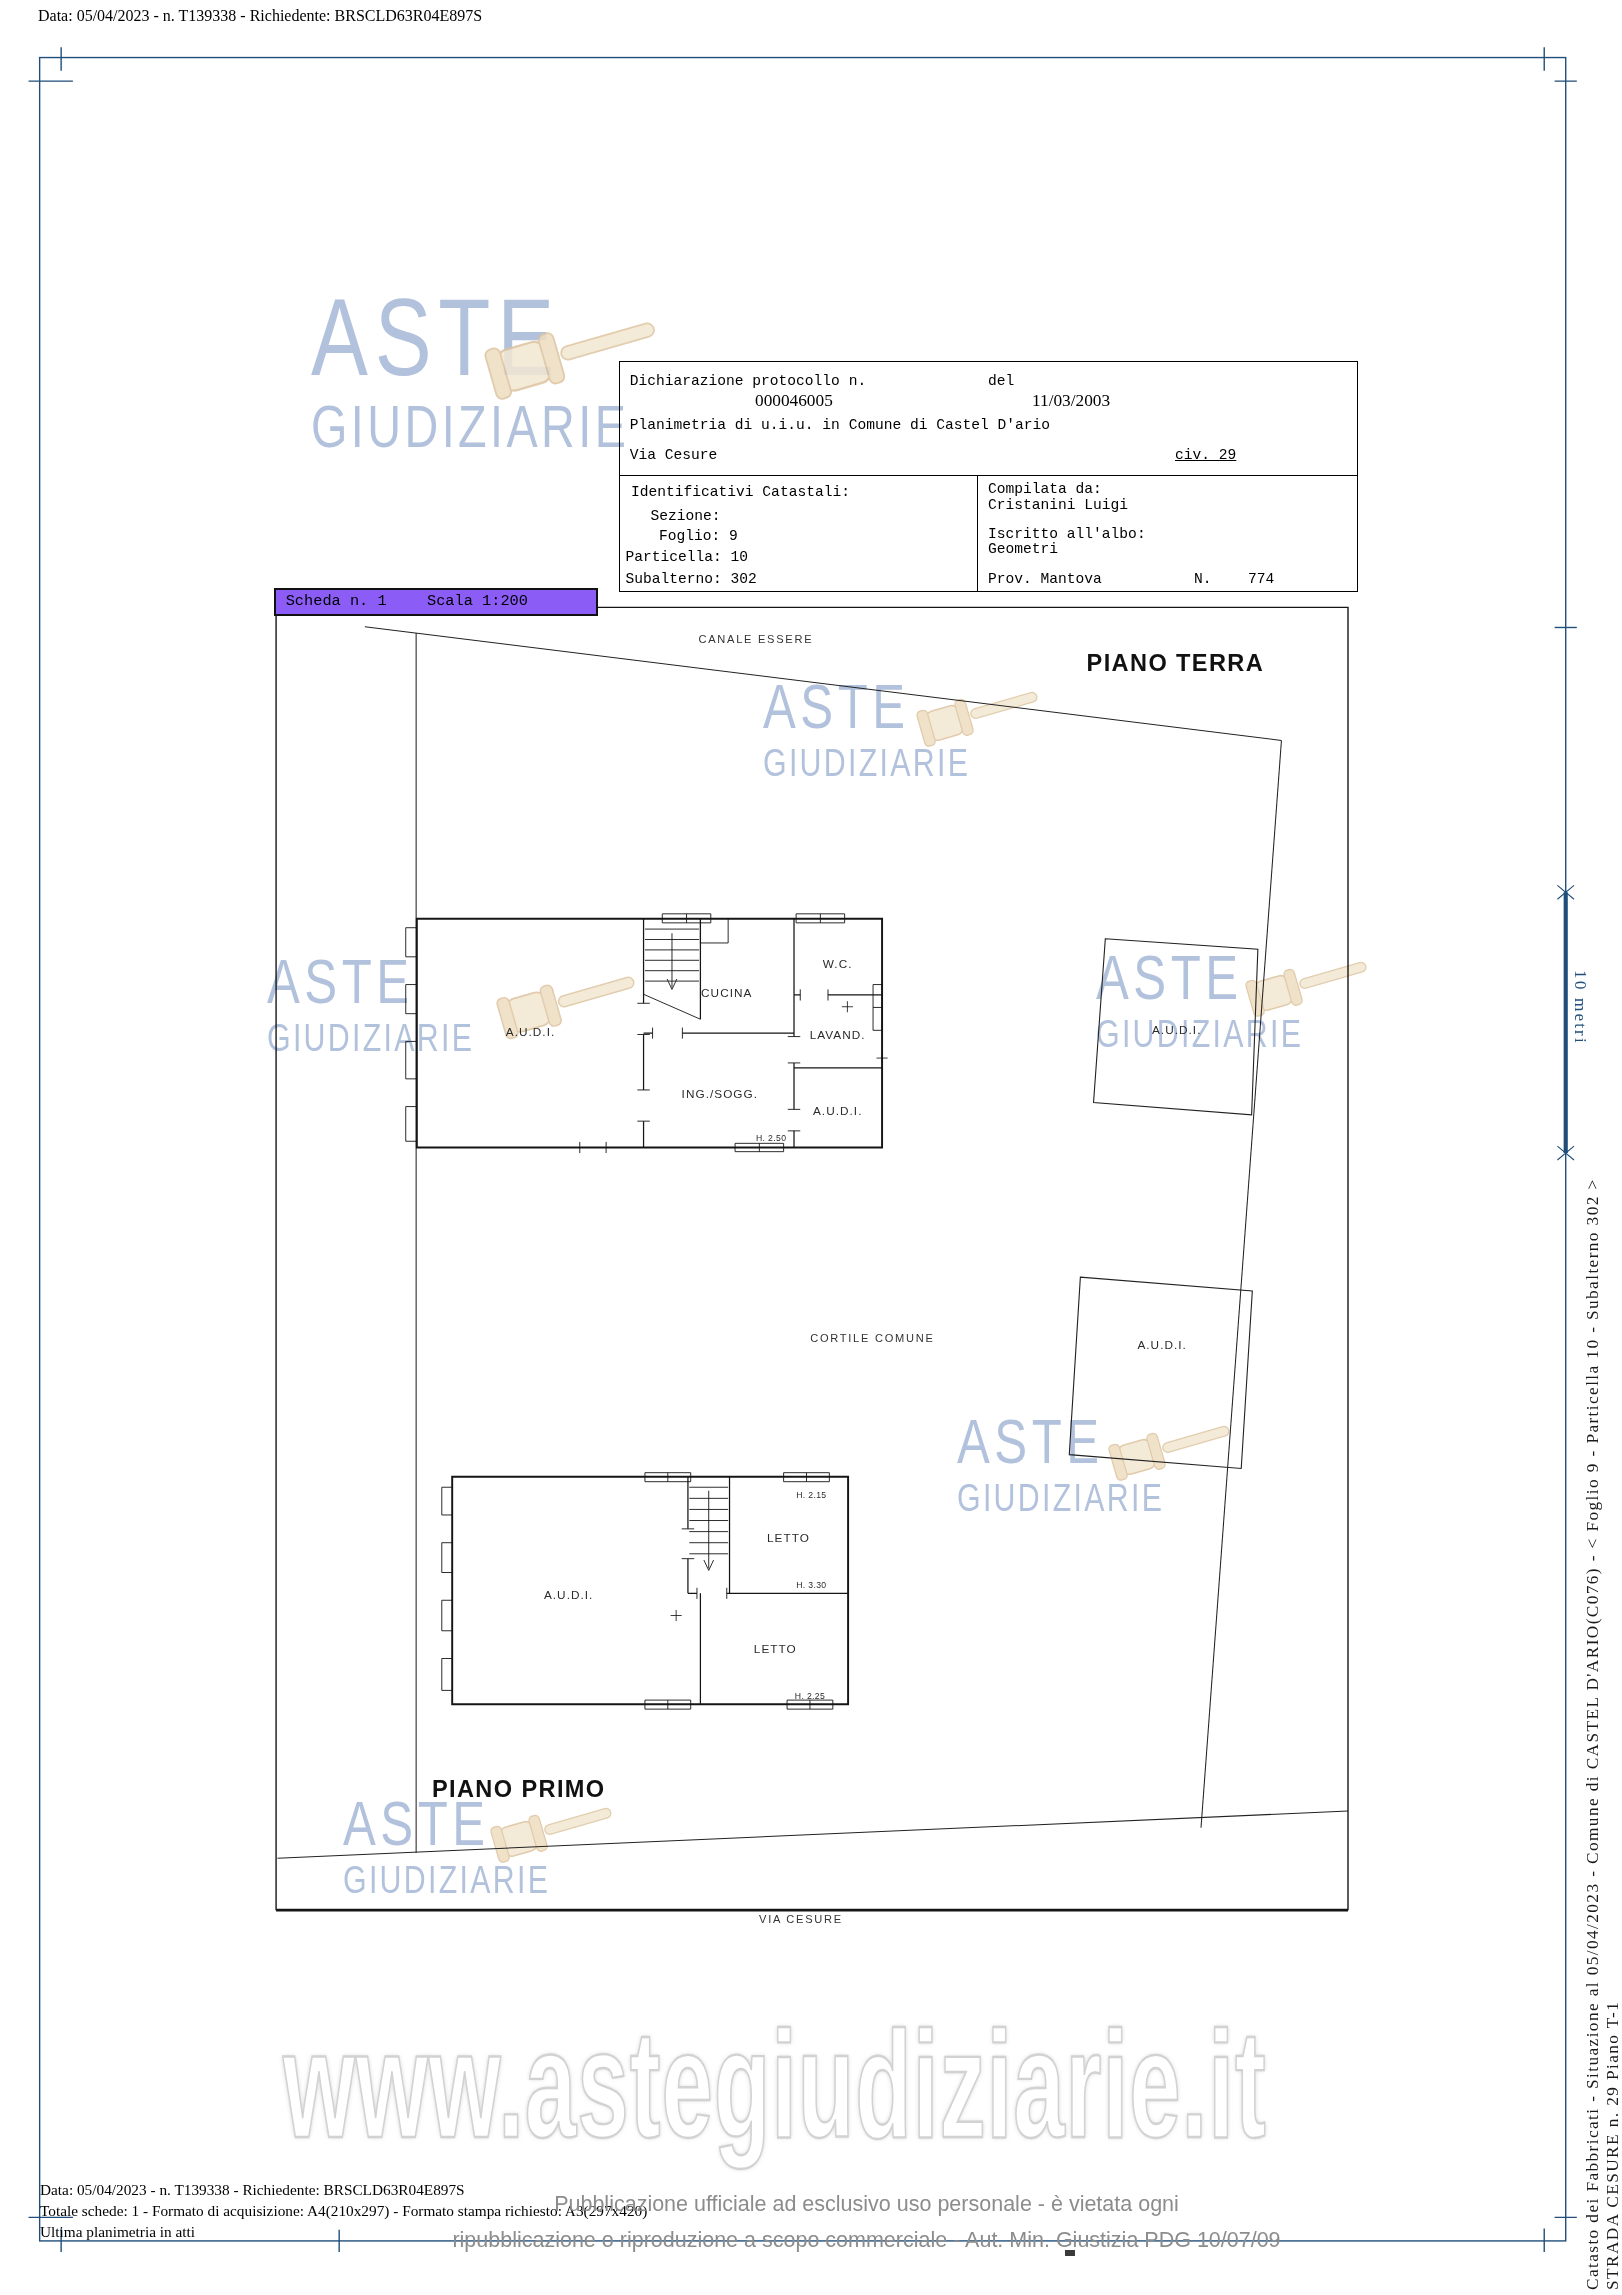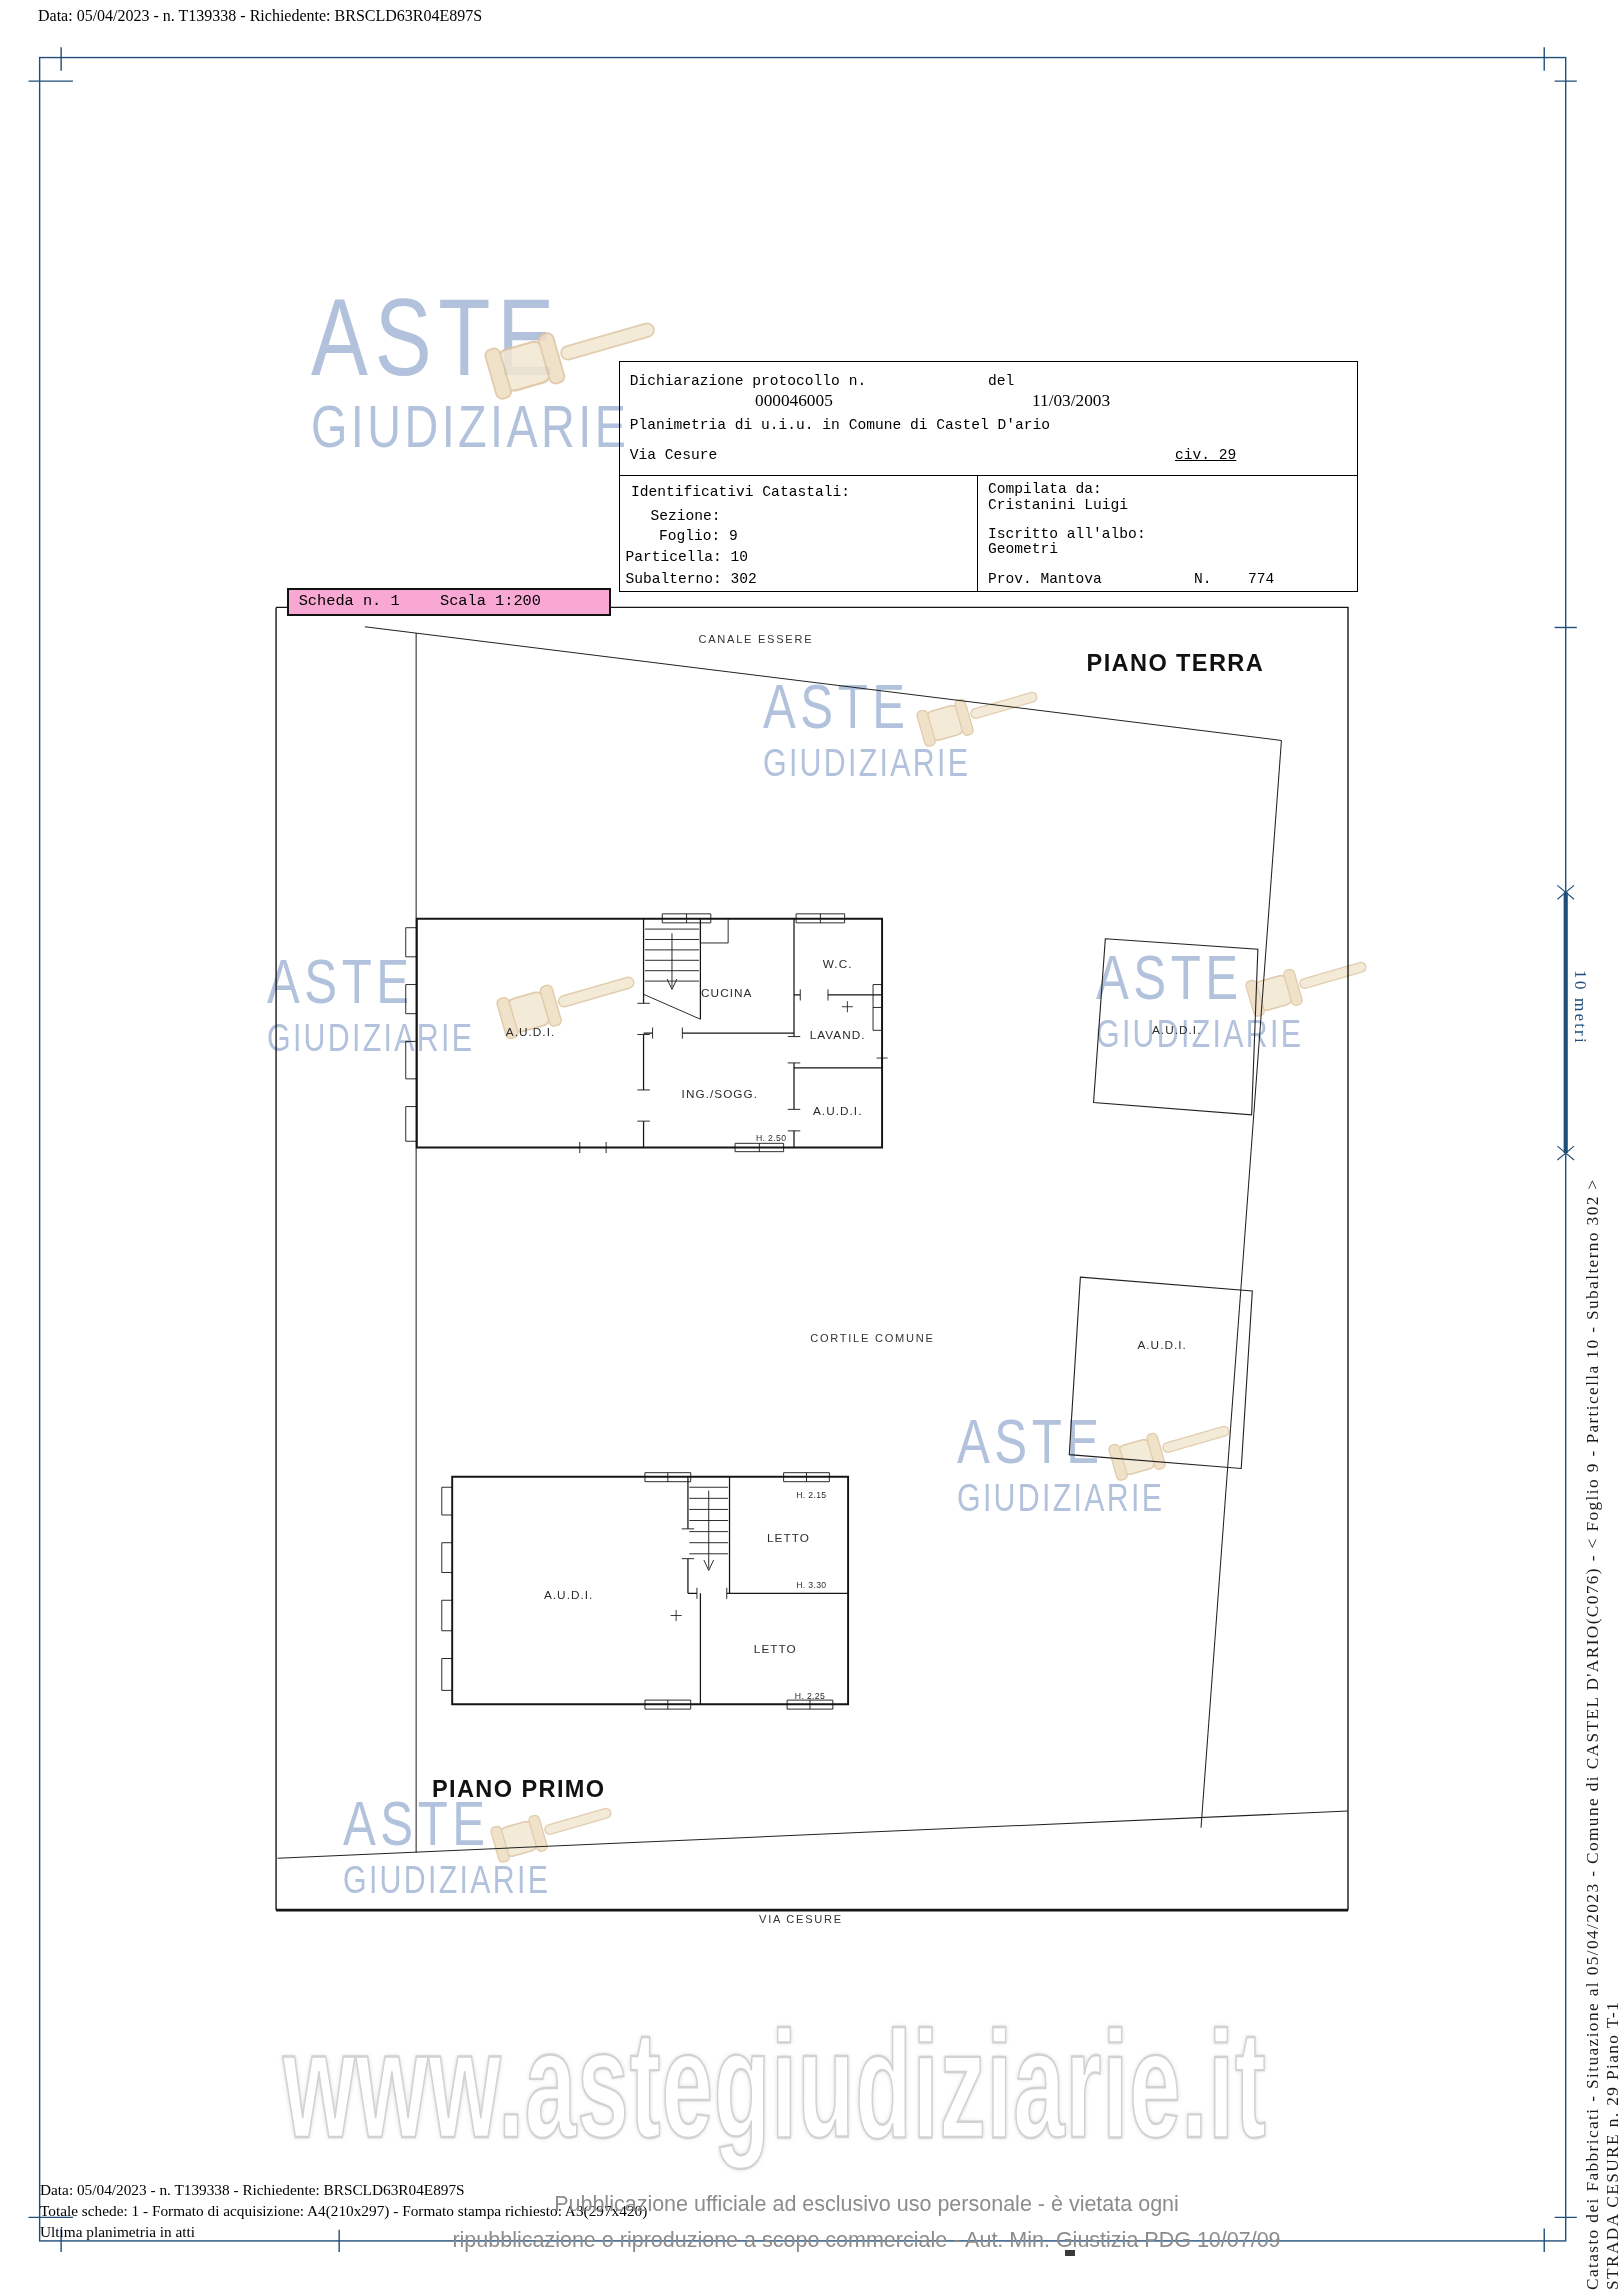--- a/index.html
+++ b/index.html
@@ -21,21 +21,21 @@
   .agency .l4{font-size:21.5px;font-weight:bold;line-height:30.5px;}
 
   
   .declbox{left:619px;top:361px;width:714px;height:229px;border:1.4px solid #000;padding-left:23px;}
   .declbox .t{position:absolute;font-family:"Liberation Mono",monospace;font-size:14.6px;white-space:nowrap;color:#000;}
   .declbox .v{position:absolute;font-family:"Liberation Serif",serif;font-size:17.3px;white-space:nowrap;color:#000;}
   .hdiv{position:absolute;left:0;top:113px;width:100%;border-top:1.4px solid #000;}
   .vdiv{position:absolute;left:357px;top:113px;bottom:0;border-left:1.4px solid #000;}
 
   
-  .scheda{left:274px;top:588px;width:320px;height:23.6px;border:2.1px solid #111;background:#f9a8d4;margin-left:13px;}
+  .scheda{left:274px;top:588px;width:320px;height:23.6px;border:2.1px solid #111;background:#8b5cf6;}
   .scheda span{position:absolute;top:2.1px;font-family:"Liberation Mono",monospace;font-size:15.3px;color:#000;white-space:nowrap;}
 
   
   .wm{color:rgba(130,156,198,.62);line-height:1;white-space:nowrap;}
   .wm .a{font-size:60px;letter-spacing:5.5px;transform:scale(.82,1.05);transform-origin:left top;}
   .wm .g{font-size:37px;letter-spacing:2.8px;transform:scale(.82,1.05);transform-origin:left top;margin-top:7px;}
   .wm-lg .a{font-size:104px;letter-spacing:8.3px;}
   .wm-lg .g{font-size:57px;letter-spacing:4.2px;margin-top:9.7px;}
   .gavel{position:absolute;opacity:.85;}
 

